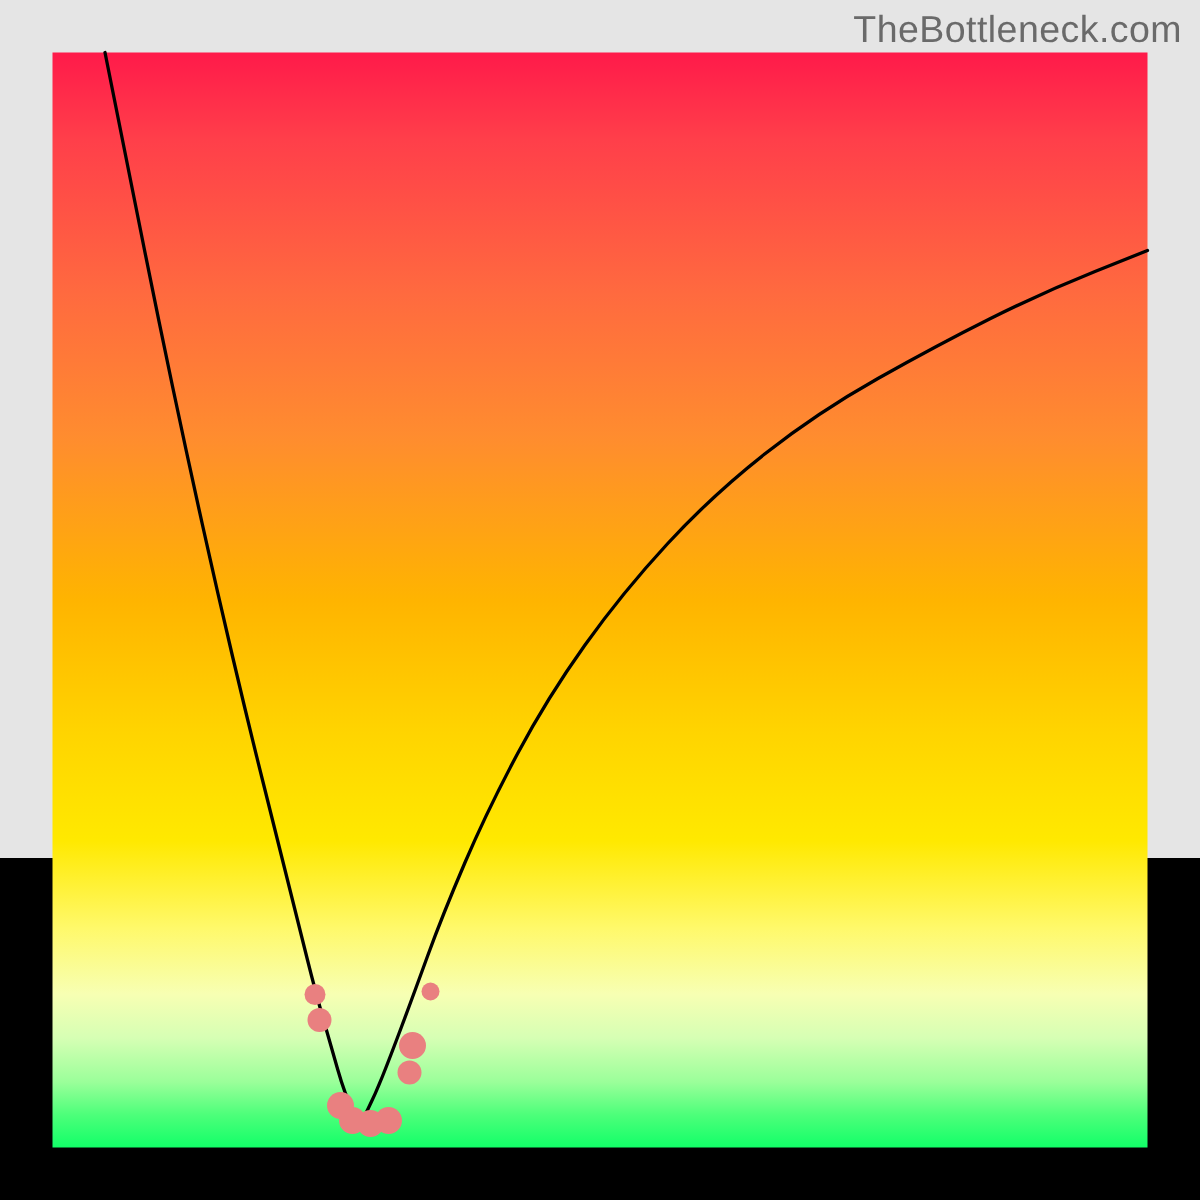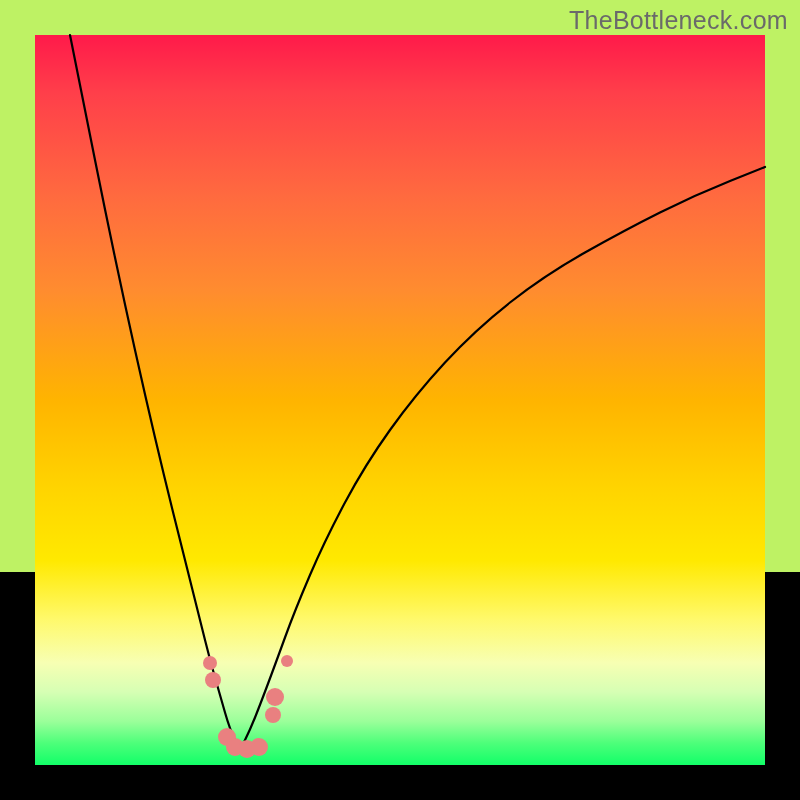--- a/index.html
+++ b/index.html
@@ -10,21 +10,21 @@
     background: #000;
     overflow: hidden;
     font-family: Arial, Helvetica, sans-serif;
   }
   .frame {
     position: absolute;
     left: 0;
     top: 0;
     width: 800px;
     height: 572px;
-    background: #bef264;
+    background: #e5e5e5;
   }
   .plot-area {
     position: absolute;
     left: 35px;
     top: 35px;
     width: 730px;
     height: 730px;
     
     background: linear-gradient(to bottom,
       #ff1a4a 0%,

